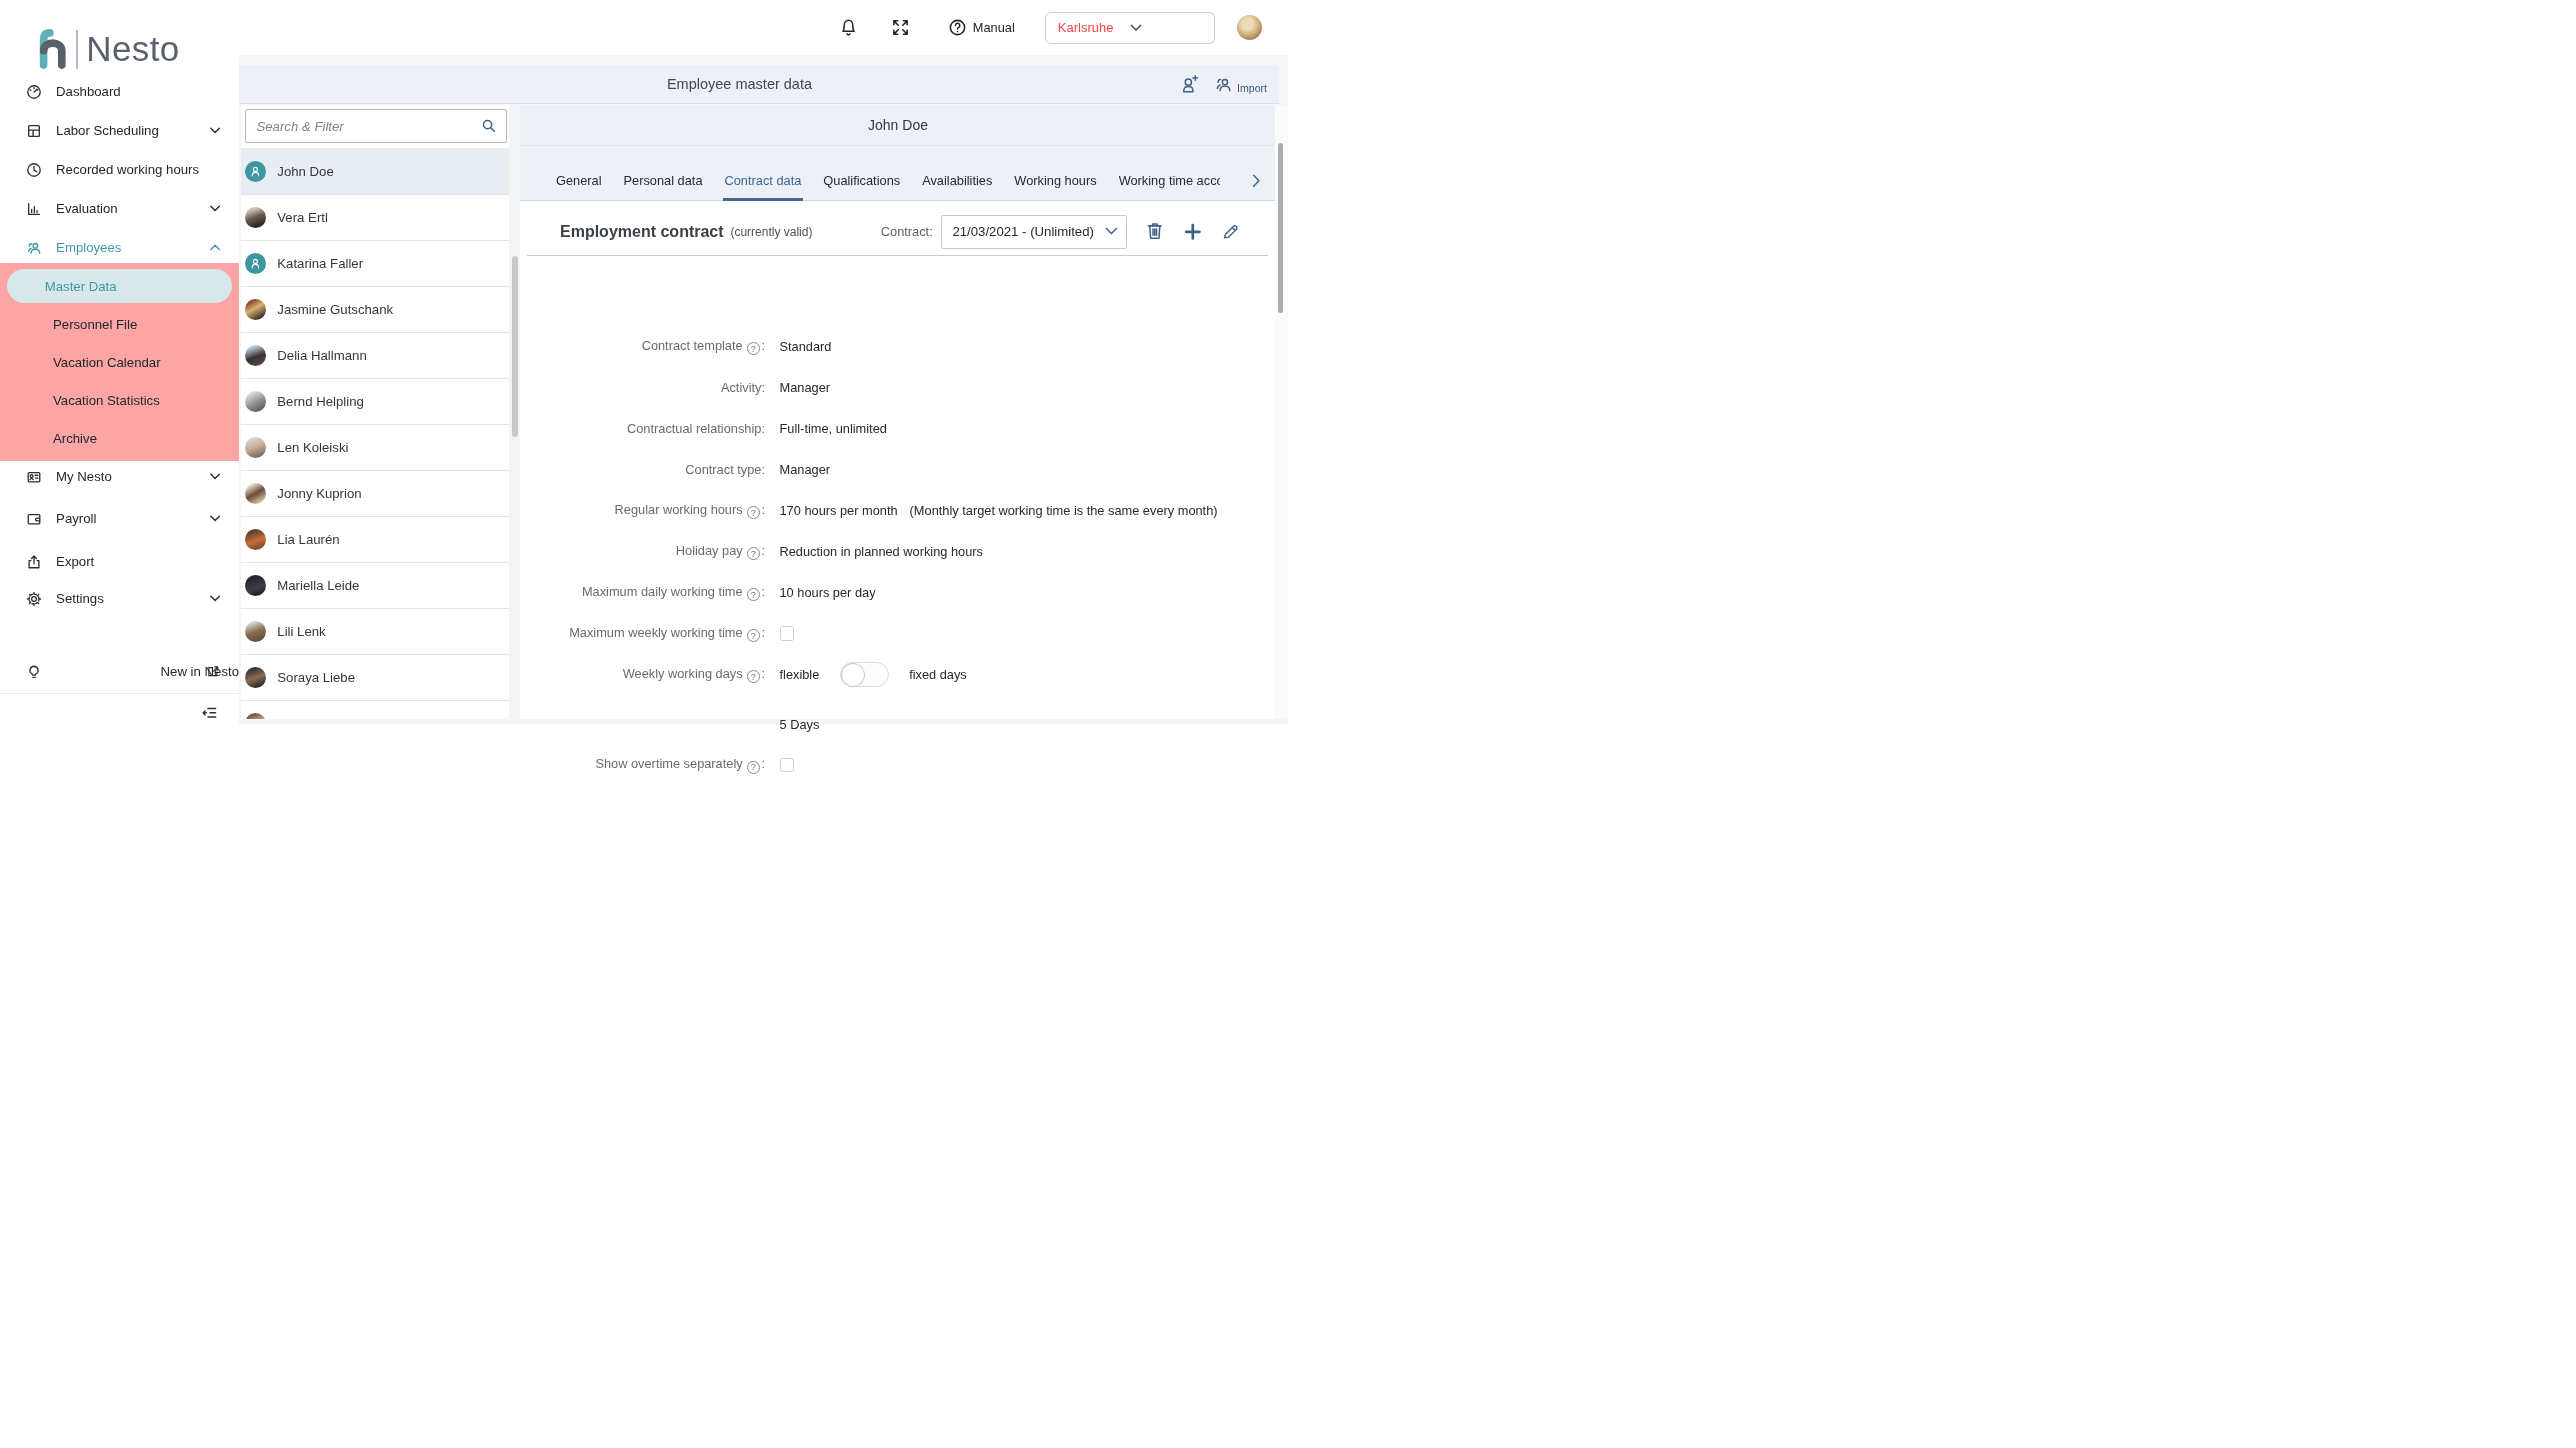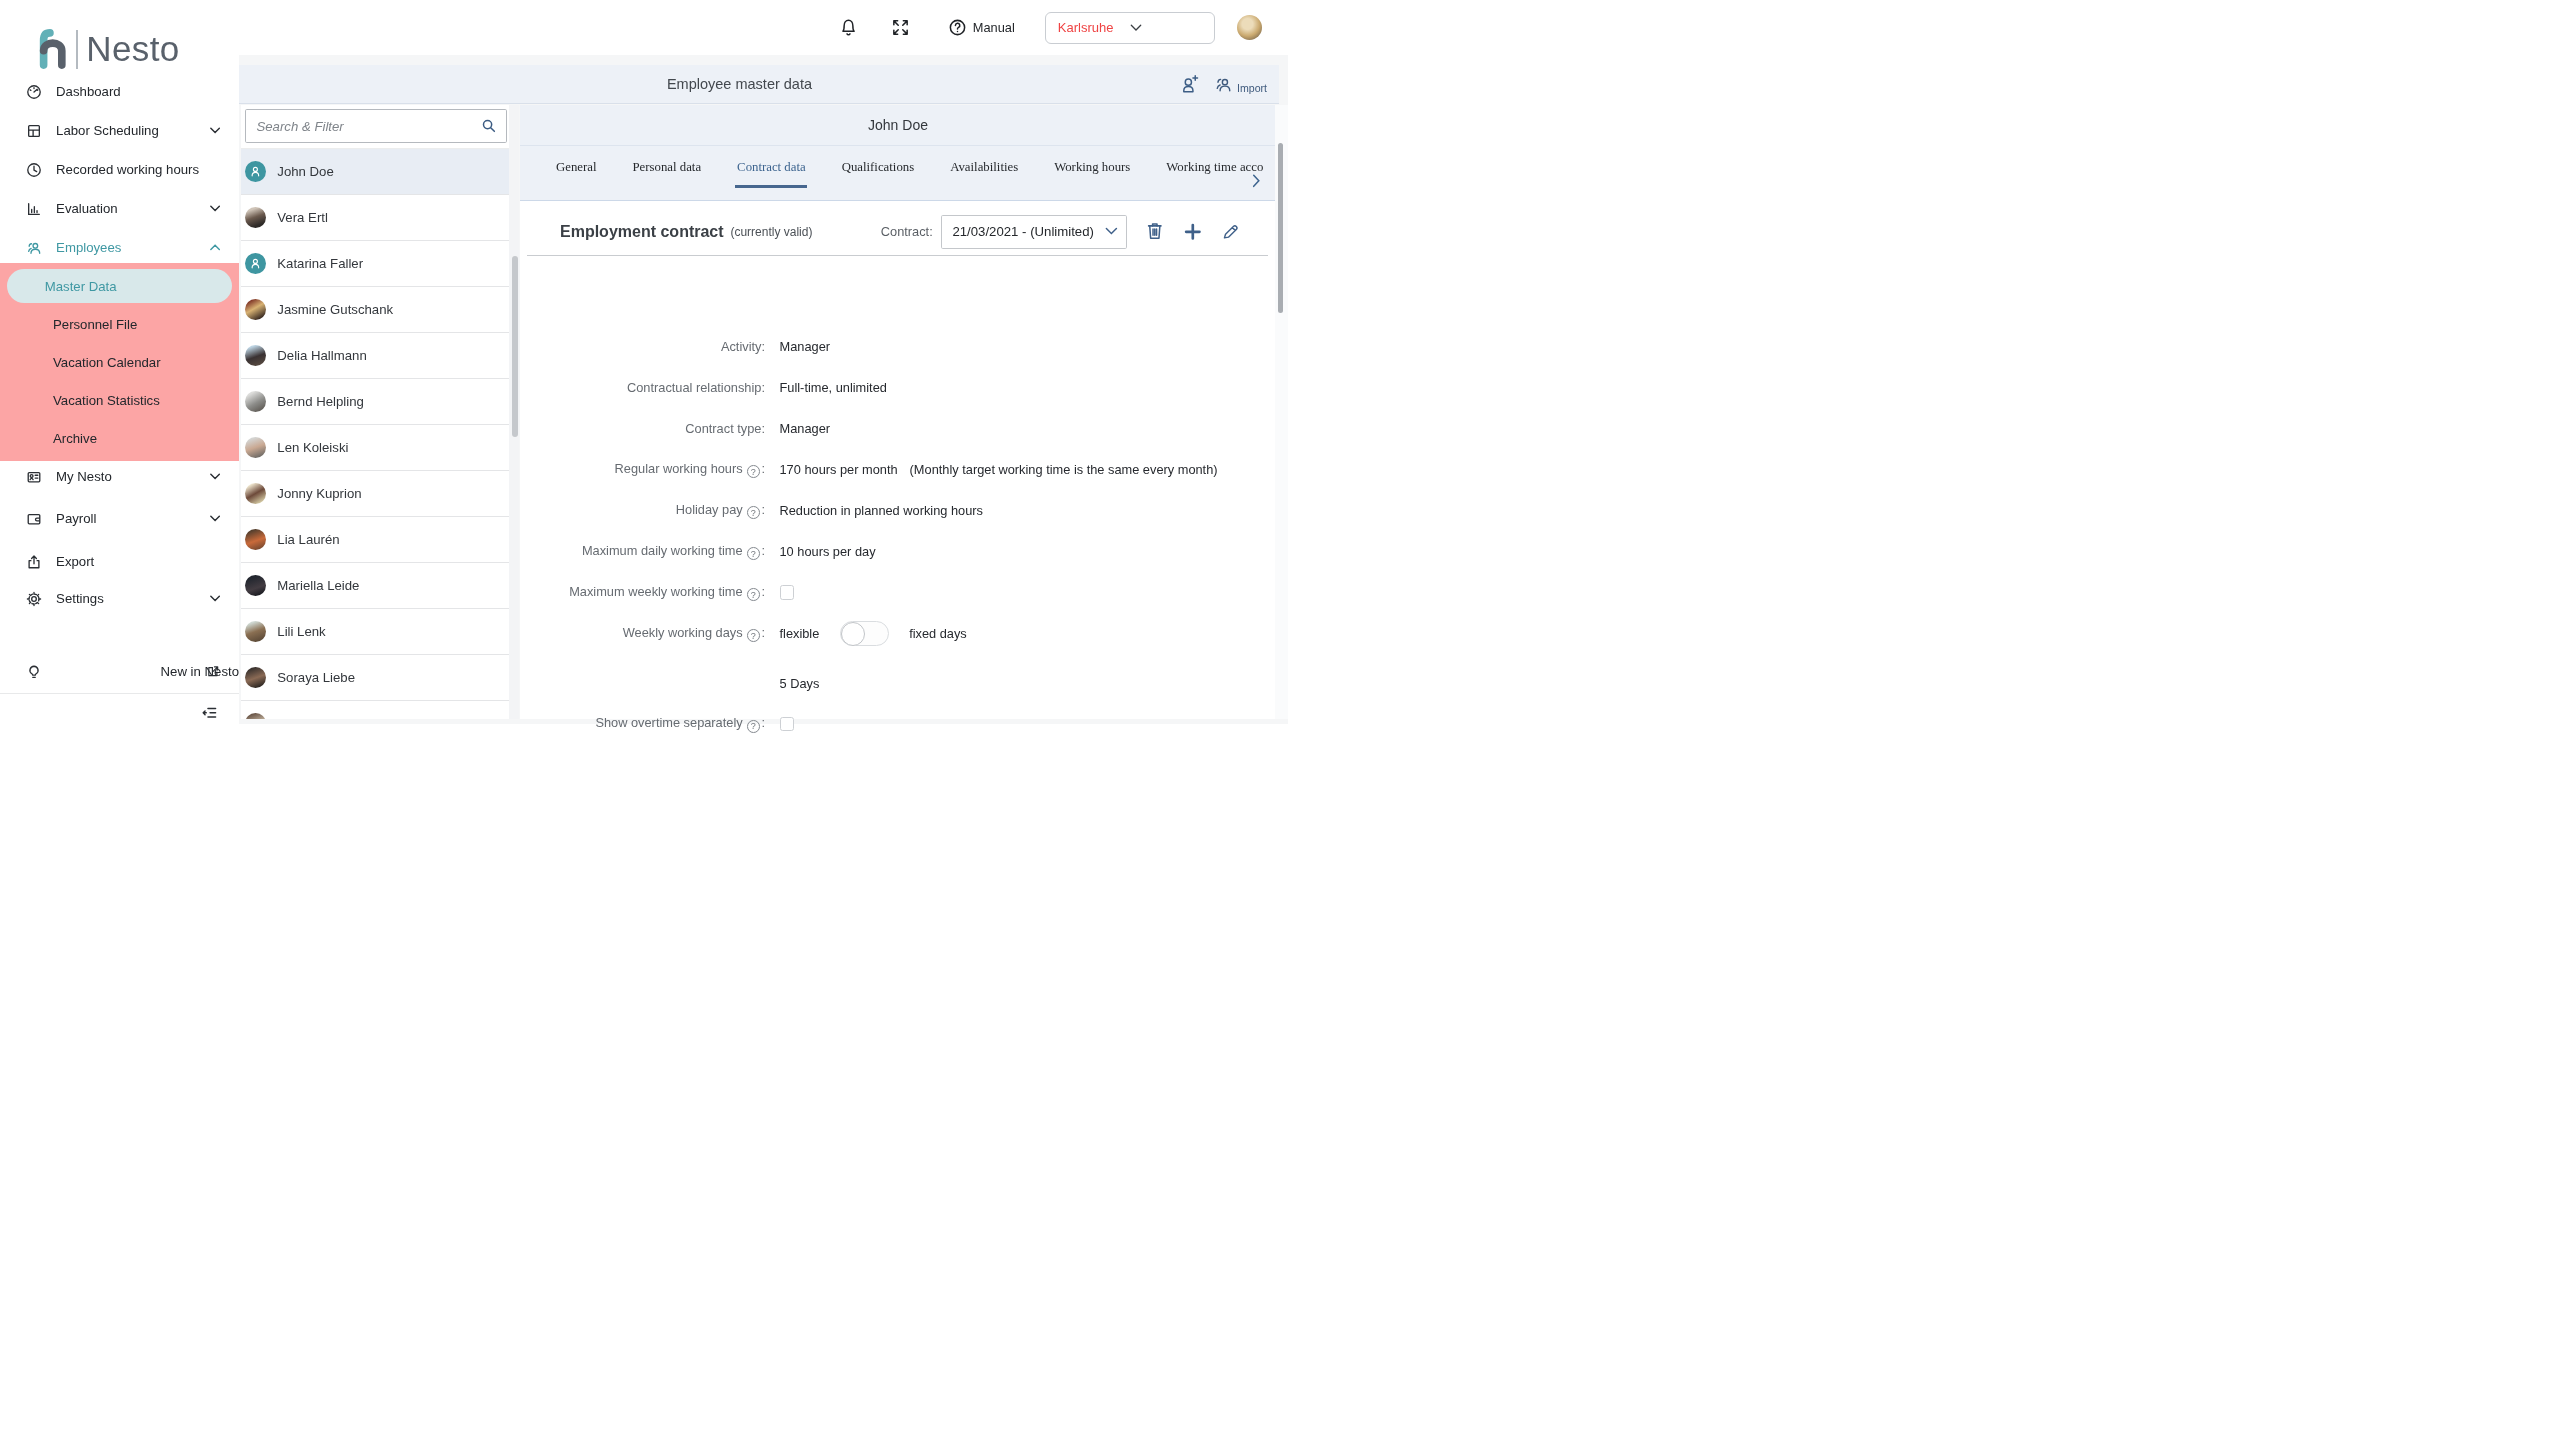--- a/index.html
+++ b/index.html
@@ -85,21 +85,21 @@
   #list-gap { position:absolute; left:509px; top:105px; width:10.2px; height:614px; background:#f3f4f6; }
   #emp-scrollthumb { position:absolute; left:512px; top:256px; width:6px; height:181px;
     background:#c5c8cc; border-radius:3.4px; cursor:pointer; }
 
   
   #detail { position:absolute; left:520px; top:105px; width:756px; height:614px; background:#fff; }
   #d-header { height:41px; background:#edf1f7; border-bottom:0.9px solid #dde4ee;
     display:flex; align-items:center; justify-content:center; }
   #d-title { font-size:14px; color:#33373c; }
   #d-tabs { position:relative; height:55px; background:#edf1f7; border-bottom:1.7px solid #ccd8e8;
-    display:flex; align-items:center; padding:0 0 12px 36px; gap:36px;font-family:Liberation Serif, serif; }
+    display:flex; align-items:flex-end; padding:0 0 12px 36px; gap:22px; }
   .tab { font-size:12.8px; color:#26292d; cursor:pointer; position:relative; white-space:nowrap; }
   .tab.active { color:#3d648f; }
   .tab.active::after { content:""; position:absolute; left:-1.7px; right:-1.7px; bottom:-13.6px;
     height:3.4px; background:#47678f; }
   .tab.clip { max-width:101px; overflow:hidden; }
   #tabs-more { position:absolute; right:15.3px; bottom:12px; color:#3d648f; cursor:pointer; }
 
   #d-body { position:relative; height:517px; background:#fff; }
   #contract-bar { position:relative; height:55px; }
   #contract-bar::after { content:""; position:absolute; left:6.8px; right:8.5px; bottom:0;
@@ -550,20 +550,26 @@
         <span class="cb-icon">
           <svg width="19.6" height="19.6" viewBox="0 0 22 22">
               <path d="M5,17.8 l1.2-4 L15,5 a2.3,2.3 0 0 1 3.3,3.3 L9.5,17 L5,17.8 z M13.8,6.2 l3.2,3.2" fill="none" stroke="currentColor" stroke-width="1.6" stroke-linecap="round" stroke-linejoin="round"></path>
             </svg>
         </span>
       </div>
     </div>
 
     <div id="fields">
       <div class="frow">
+        <div class="flabel"><span>Contract template</span><span class="help">?</span><span>:</span></div>
+        <div class="fvalue">
+            <span>Standard</span>
+          </div>
+      </div>
+      <div class="frow">
         <div class="flabel"><span>Activity</span><span>:</span></div>
         <div class="fvalue">
             <span>Manager</span>
           </div>
       </div>
       <div class="frow">
         <div class="flabel"><span>Contractual relationship</span><span>:</span></div>
         <div class="fvalue">
             <span>Full-time, unlimited</span>
           </div>

